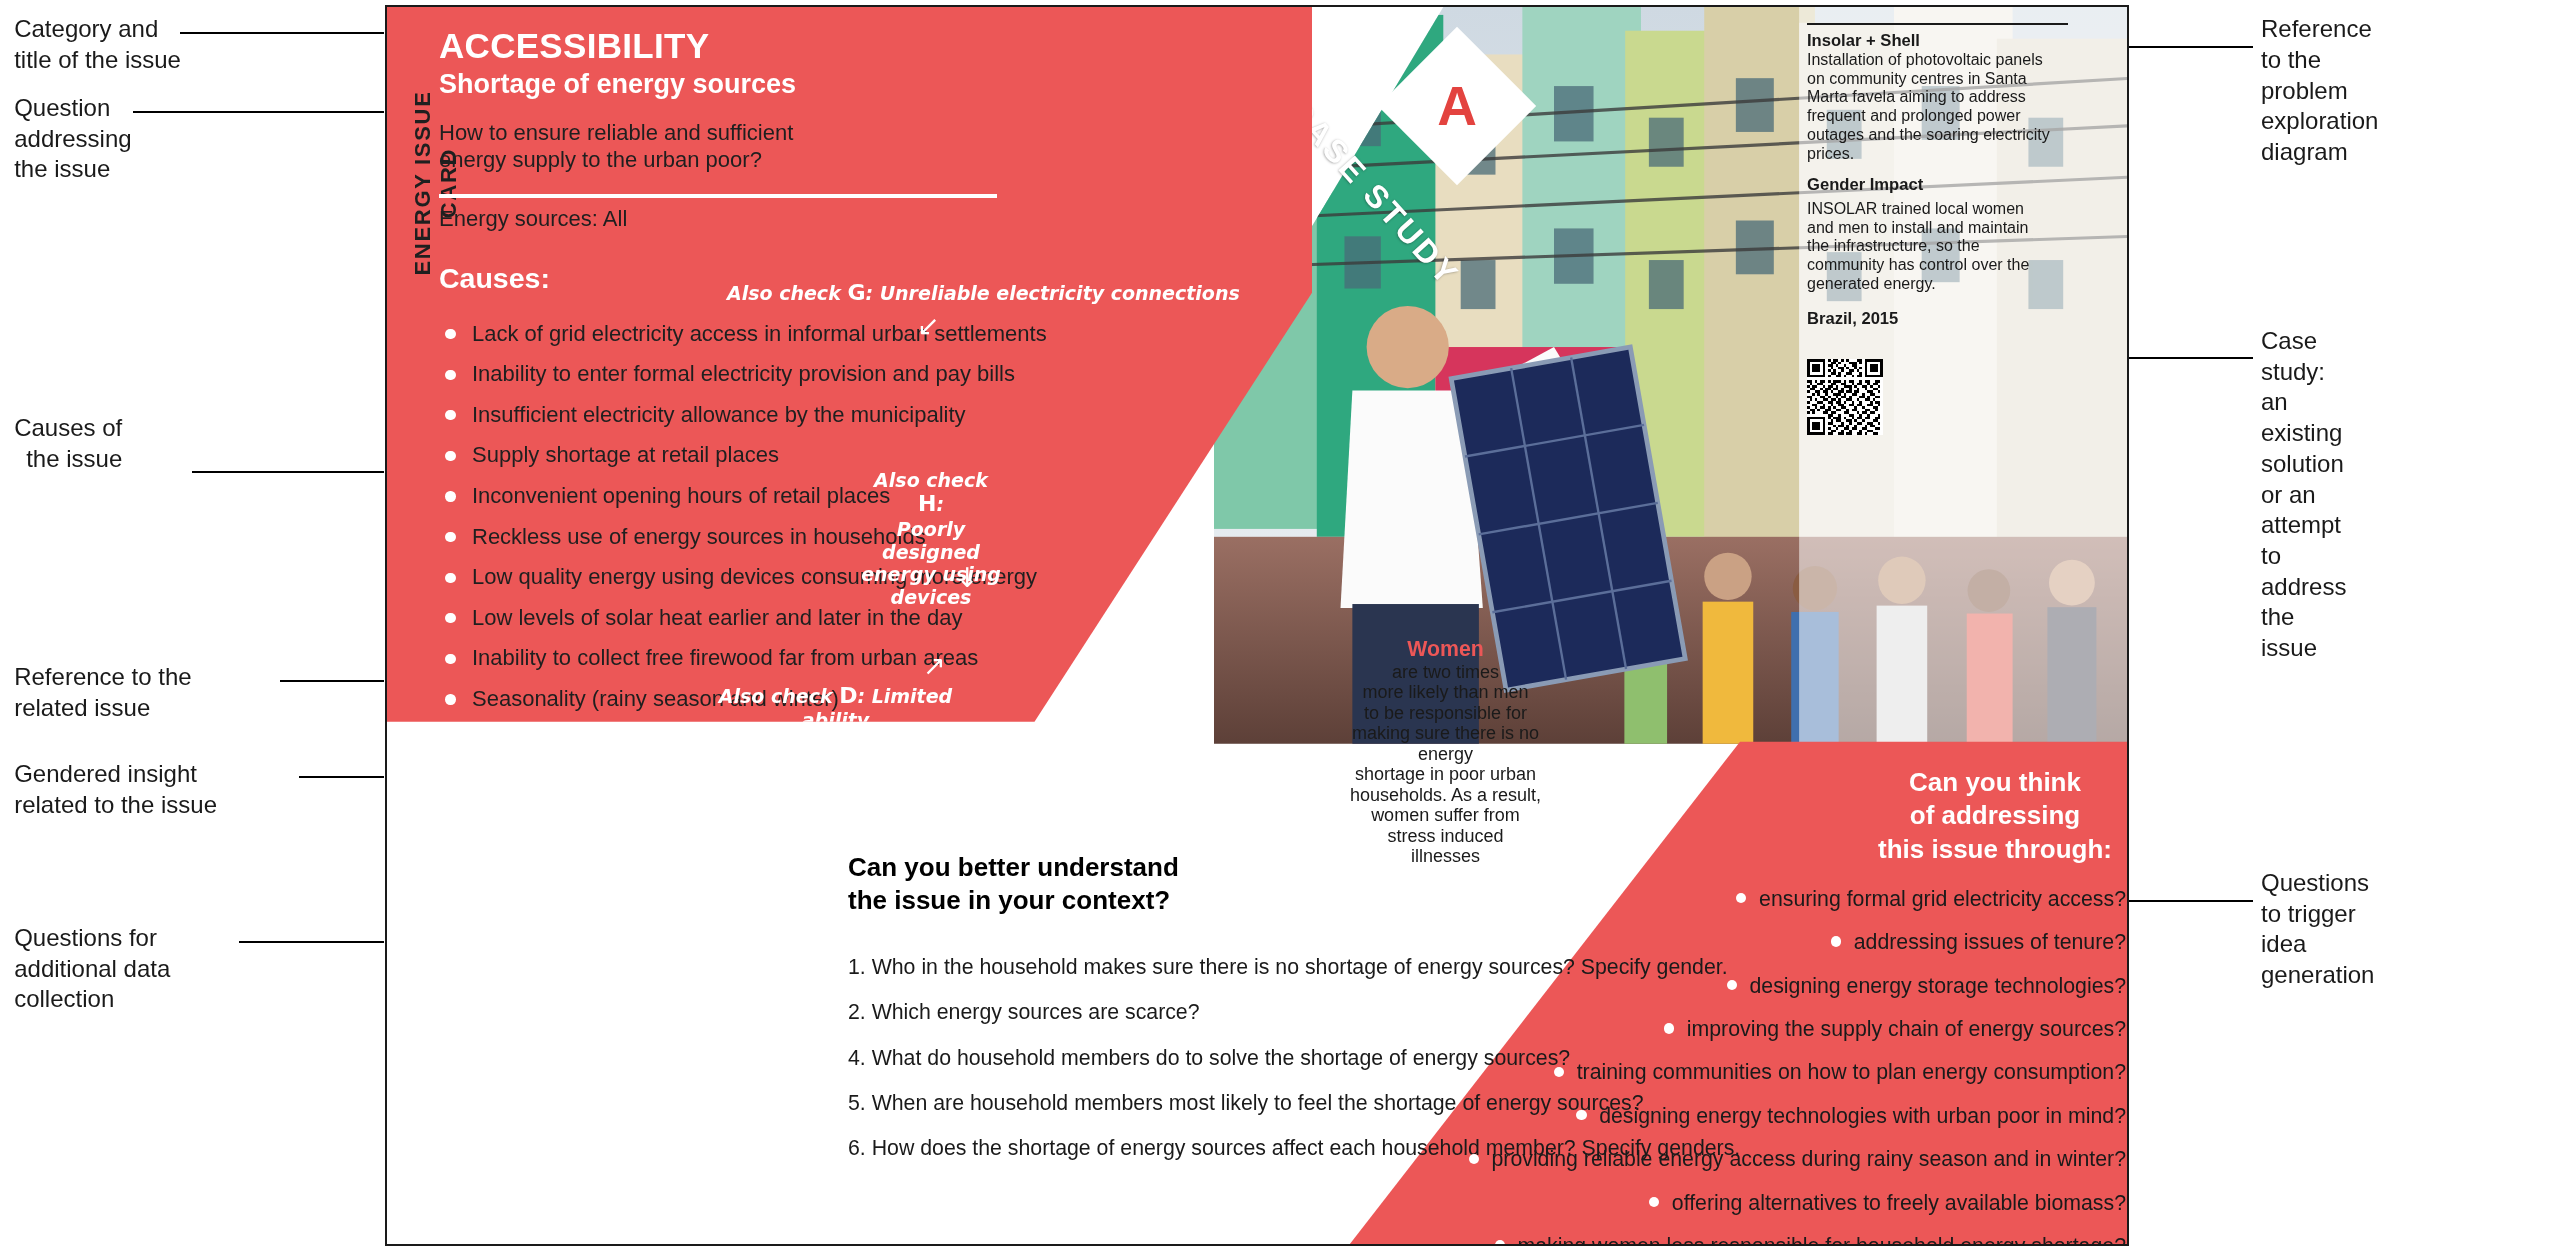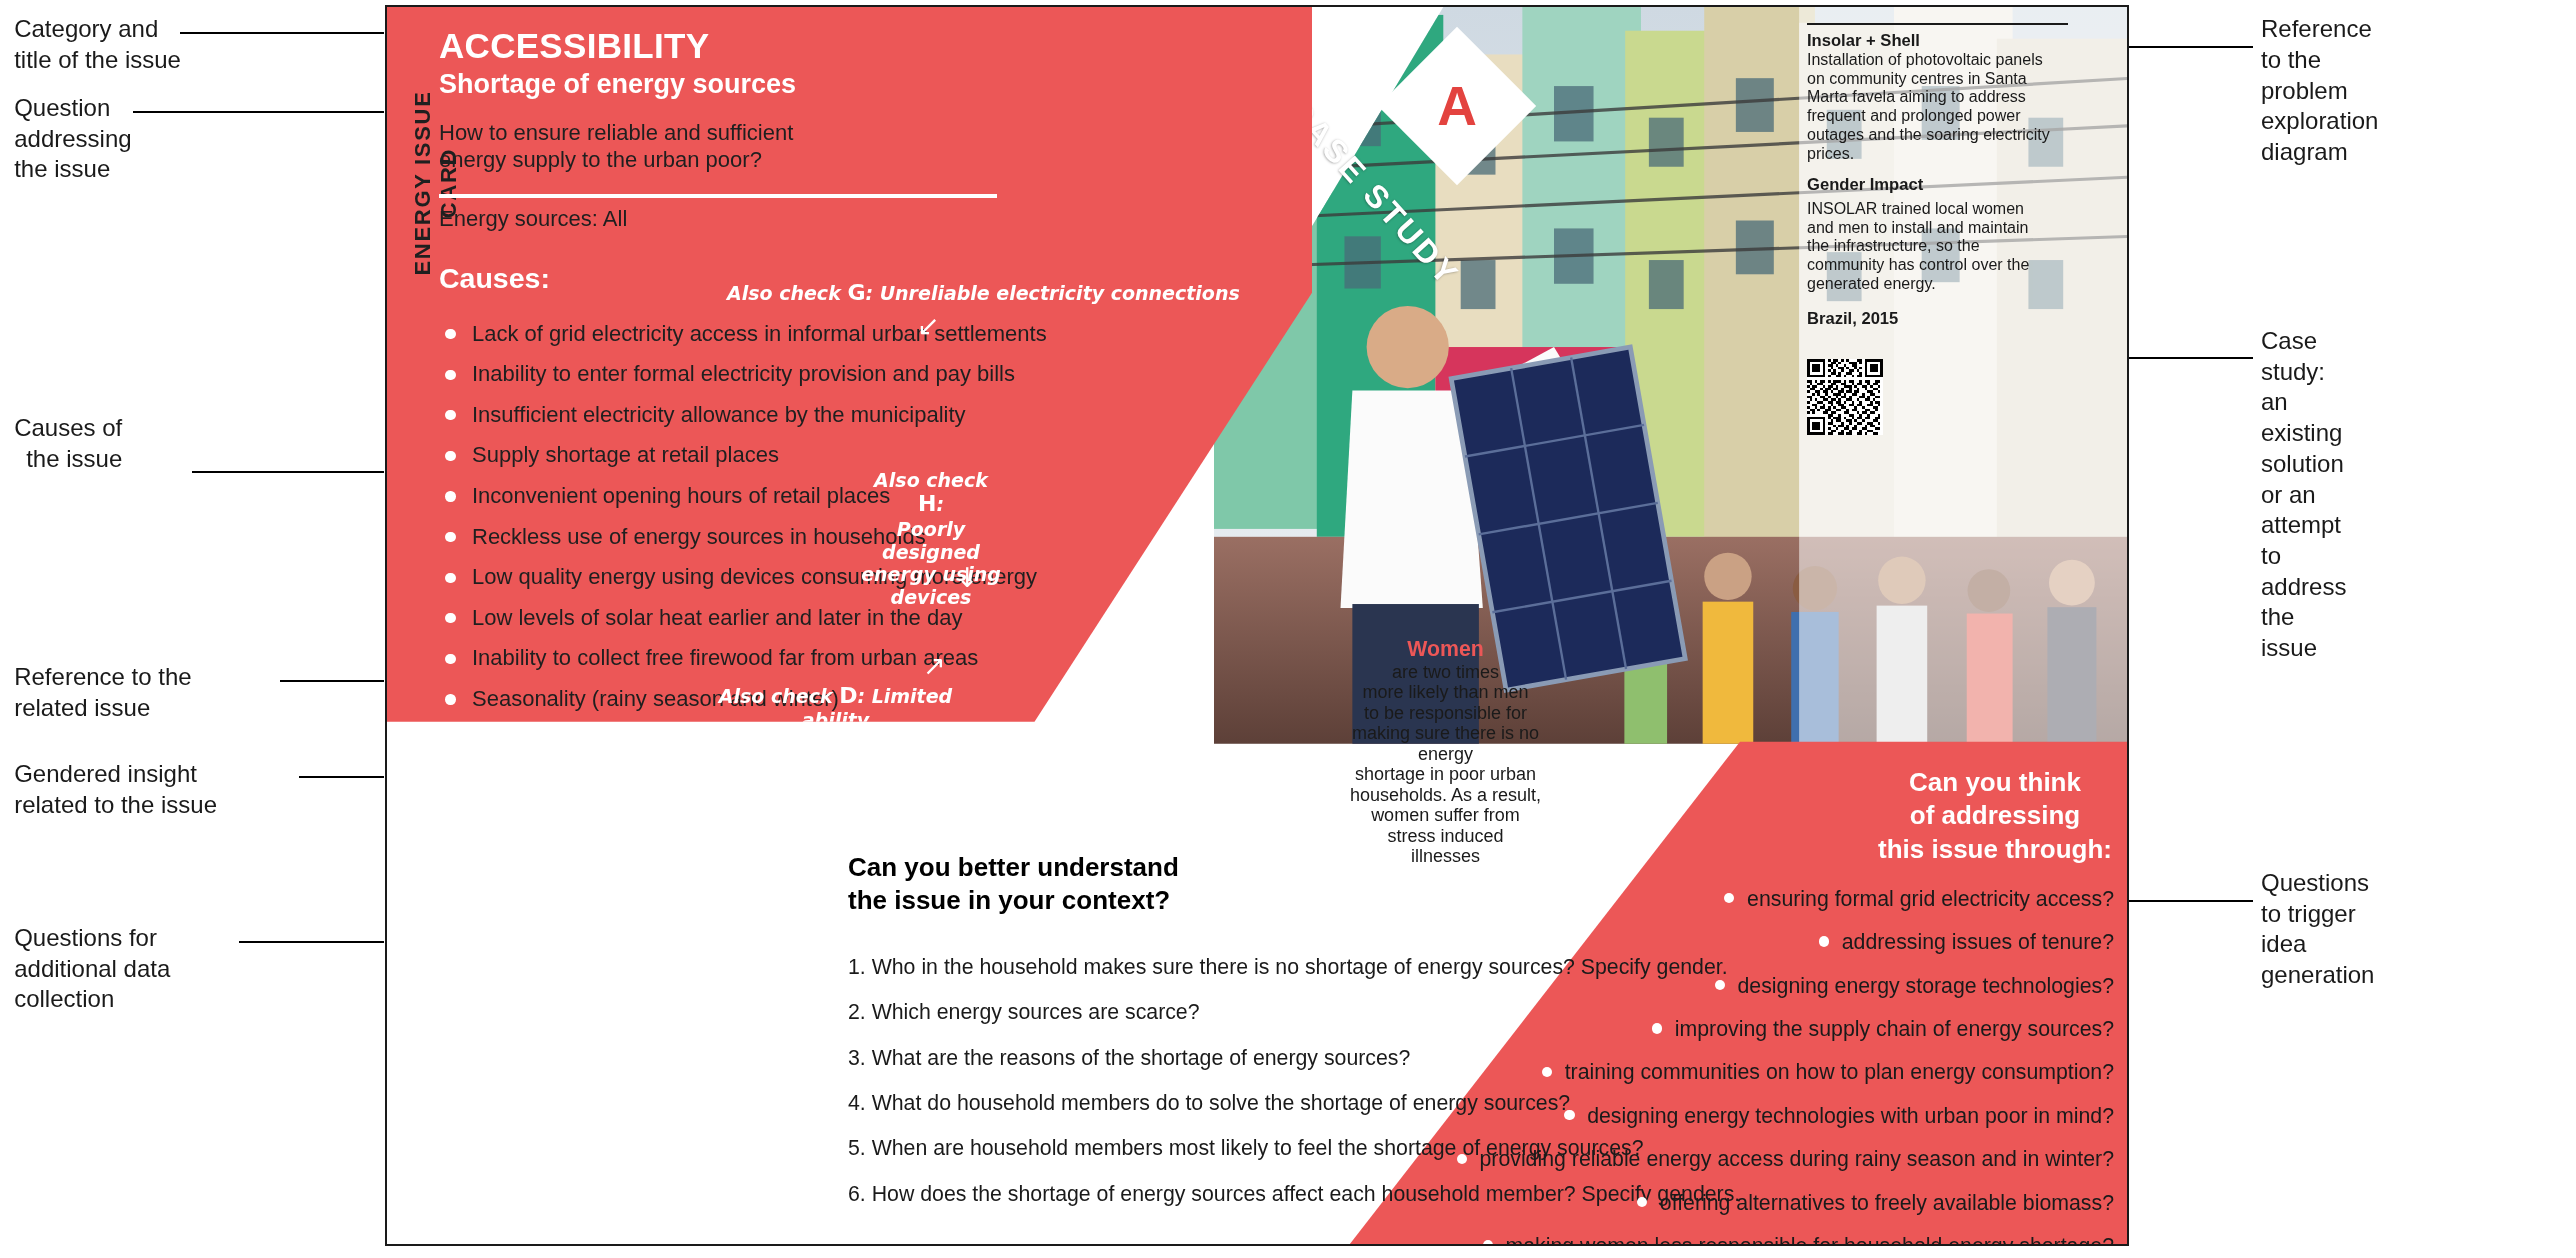--- a/index.html
+++ b/index.html
@@ -267,21 +267,21 @@
     width: 727px;
     list-style: none;
     z-index: 3;
   }
   .idea-list li {
     position: relative;
     font-size: 21.3px; color: #1a1a1a;
     text-align: right;
     margin-bottom: 20px;
     line-height: 1.1;
-    padding-right: 12px;
+    padding-right: 0;
   }
   .idea-list li .dot {
     display: inline-block;
     width: 10.3px; height: 10.3px;
     border-radius: 50%;
     background: #ffffff;
     margin-right: 12.6px;
     vertical-align: 2.4px;
   }
 </style>
@@ -716,21 +716,20 @@
         <li><span class="dot"></span>providing reliable energy access during rainy season and in winter?</li>
         <li><span class="dot"></span>offering alternatives to freely available biomass?</li>
         <li><span class="dot"></span>making women less responsible for household energy shortage?</li>
       </ul>
 
     <div class="ctx-head">Can you better understand
 the issue in your context?</div>
     <ul class="ctx-list" id="ctx-list">
         <li>1. Who in the household makes sure there is no shortage of energy sources? Specify gender.</li>
         <li>2. Which energy sources are scarce?</li>
-        <li>3. What are the reasons of the shortage of energy sources?</li>
         <li>4. What do household members do to solve the shortage of energy sources?</li>
         <li>5. When are household members most likely to feel the shortage of energy sources?</li>
         <li>6. How does the shortage of energy sources affect each household member? Specify genders.</li>
       </ul>
 
   </div>
 </div>
 
 
 </body></html>

